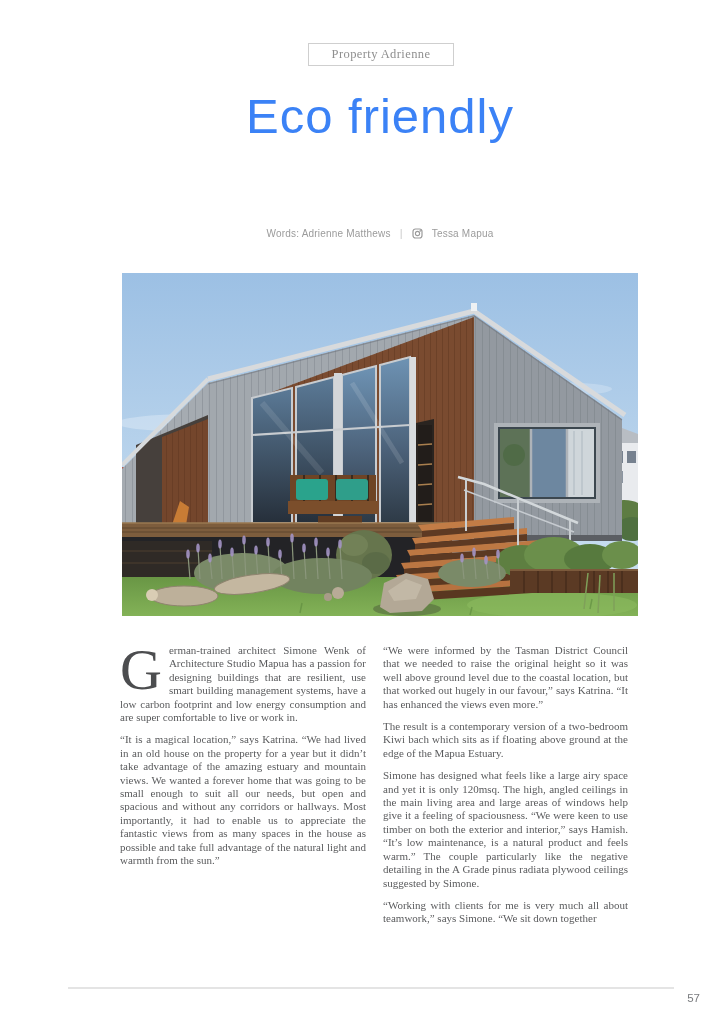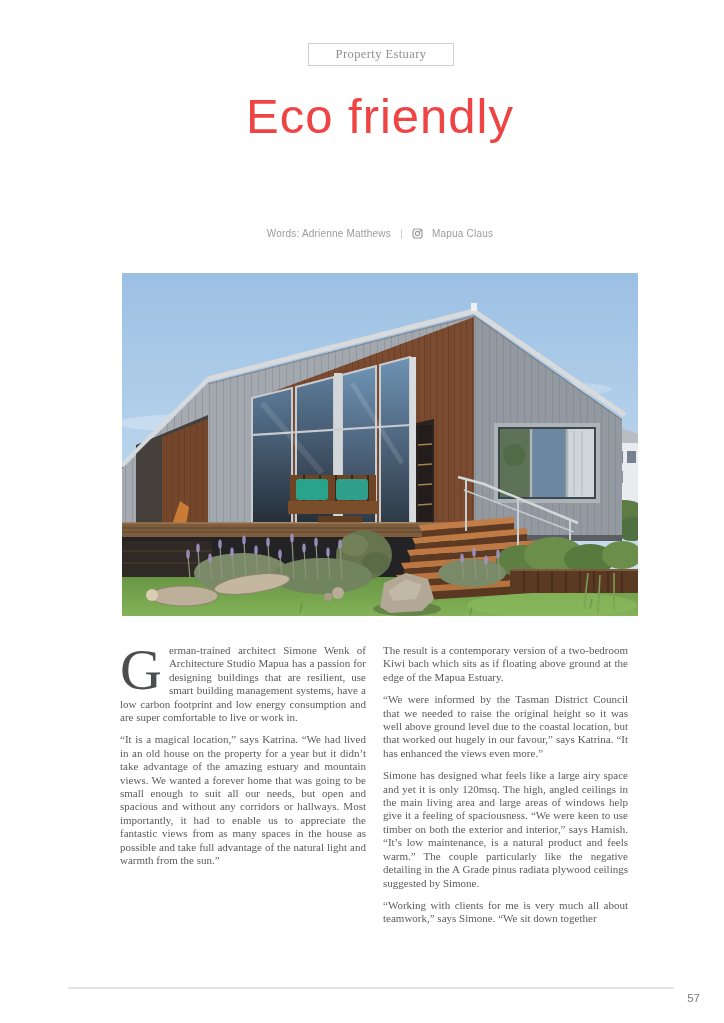--- a/index.html
+++ b/index.html
@@ -2,21 +2,21 @@
 <html><head>
 <meta charset="utf-8">
 <style>
   html,body{margin:0;padding:0;background:#ffffff;}
   .page{position:relative;width:724px;height:1023px;background:#ffffff;overflow:hidden;
         font-family:"Liberation Serif","DejaVu Serif",serif;}
   .badge{position:absolute;left:308px;top:43px;width:144px;height:21px;border:1px solid #cfcfcf;
          text-align:center;line-height:21px;font-size:12.5px;letter-spacing:.4px;color:#8f8f8f;}
   .title{position:absolute;left:104px;top:88px;width:552px;margin:0;text-align:center;
          font-family:"Liberation Sans","DejaVu Sans",sans-serif;font-weight:100;
-         font-size:49px;line-height:57px;color:#ef4444;letter-spacing:1px;}
+         font-size:49px;line-height:57px;color:#3b82f6;letter-spacing:1px;}
   .title span{display:block;}
   .byline{position:absolute;left:104px;top:227px;width:552px;display:flex;justify-content:center;
           align-items:flex-end;gap:9px;font-family:"Liberation Sans","DejaVu Sans",sans-serif;
           font-size:10px;color:#9b9b9b;letter-spacing:.2px;}
   .byline .sep{color:#cccccc;font-size:11px;}
   .byline .ig{display:block;}
   .photo{position:absolute;left:122px;top:273px;width:516px;height:343px;overflow:hidden;}
   .photo svg{display:block;}
   .col{position:absolute;top:644px;font-size:11px;line-height:13.4px;color:#5a5b5d;
        text-align:justify;}
@@ -27,36 +27,36 @@
   .rule{position:absolute;left:68px;top:987px;width:606px;height:2px;background:#e4e4e4;}
   .pagenum{position:absolute;left:660px;top:992px;width:40px;text-align:right;
            font-family:"Liberation Sans","DejaVu Sans",sans-serif;font-size:11.5px;color:#797b7e;}
 </style>
 </head>
 <body>
 
 <div class="page">
 
   <div class="badge">
-    <span>Property Estuary</span>
+    <span>Property Adrienne</span>
   </div>
 
   <h1 class="title">
     <span>Eco friendly</span>
   </h1>
 
   <div class="byline">
     <span>Words: Adrienne Matthews</span>
     <span class="sep">|</span>
     <svg class="ig" width="11" height="11" viewBox="0 0 11 11">
       <rect x="1" y="1" width="9" height="9" rx="2.5" fill="none" stroke="#9b9b9b" stroke-width="1.2"></rect>
       <circle cx="5.5" cy="5.5" r="2.1" fill="none" stroke="#9b9b9b" stroke-width="1.1"></circle>
       <circle cx="8.2" cy="2.9" r="0.8" fill="#9b9b9b"></circle>
     </svg>
-    <span>Mapua Claus</span>
+    <span>Tessa Mapua</span>
   </div>
 
   <div class="photo">
     <svg width="516" height="343" viewBox="0 0 516 343">
       <defs>
         <linearGradient id="skyG" x1="0" y1="0" x2="0" y2="1">
           <stop offset="0" stop-color="#9cc0e4"></stop>
             <stop offset="1" stop-color="#d0e3f2"></stop>
         </linearGradient>
         <linearGradient id="glassA" x1="0" y1="0" x2="0" y2="1">
@@ -310,22 +310,22 @@
       </g>
     </svg>
   </div>
 
   <div class="col col-left">
     <p><span class="dropcap">G</span><span>erman-trained architect Simone Wenk of Architecture Studio Mapua has a passion for designing buildings that are resilient, use smart building management systems, have a low carbon footprint and low energy consumption and are super comfortable to live or work in.</span></p>
     <p><span>“It is a magical location,” says Katrina. “We had lived in an old house on the property for a year but it didn’t take advantage of the amazing estuary and mountain views. We wanted a forever home that was going to be small enough to suit all our needs, but open and spacious and without any corridors or hallways. Most importantly, it had to enable us to appreciate the fantastic views from as many spaces in the house as possible and take full advantage of the natural light and warmth from the sun.”</span></p>
   </div>
 
   <div class="col col-right">
+    <p><span>“We were informed by the Tasman District Council that we needed to raise the original height so it was well above ground level due to the coastal location, but that worked out hugely in our favour,” says Katrina. “It has enhanced the views even more.”</span></p>
     <p><span>The result is a contemporary version of a two-bedroom Kiwi bach which sits as if floating above ground at the edge of the Mapua Estuary.</span></p>
-    <p><span>“We were informed by the Tasman District Council that we needed to raise the original height so it was well above ground level due to the coastal location, but that worked out hugely in our favour,” says Katrina. “It has enhanced the views even more.”</span></p>
     <p><span>Simone has designed what feels like a large airy space and yet it is only 120msq. The high, angled ceilings in the main living area and large areas of windows help give it a feeling of spaciousness. “We were keen to use timber on both the exterior and interior,” says Hamish. “It’s low maintenance, is a natural product and feels warm.” The couple particularly like the negative detailing in the A Grade pinus radiata plywood ceilings suggested by Simone.</span></p>
     <p><span>“Working with clients for me is very much all about teamwork,” says Simone. “We sit down together</span></p>
   </div>
 
   <div class="rule"></div>
   <div class="pagenum">57</div>
 
 </div>
 
 </body></html>

